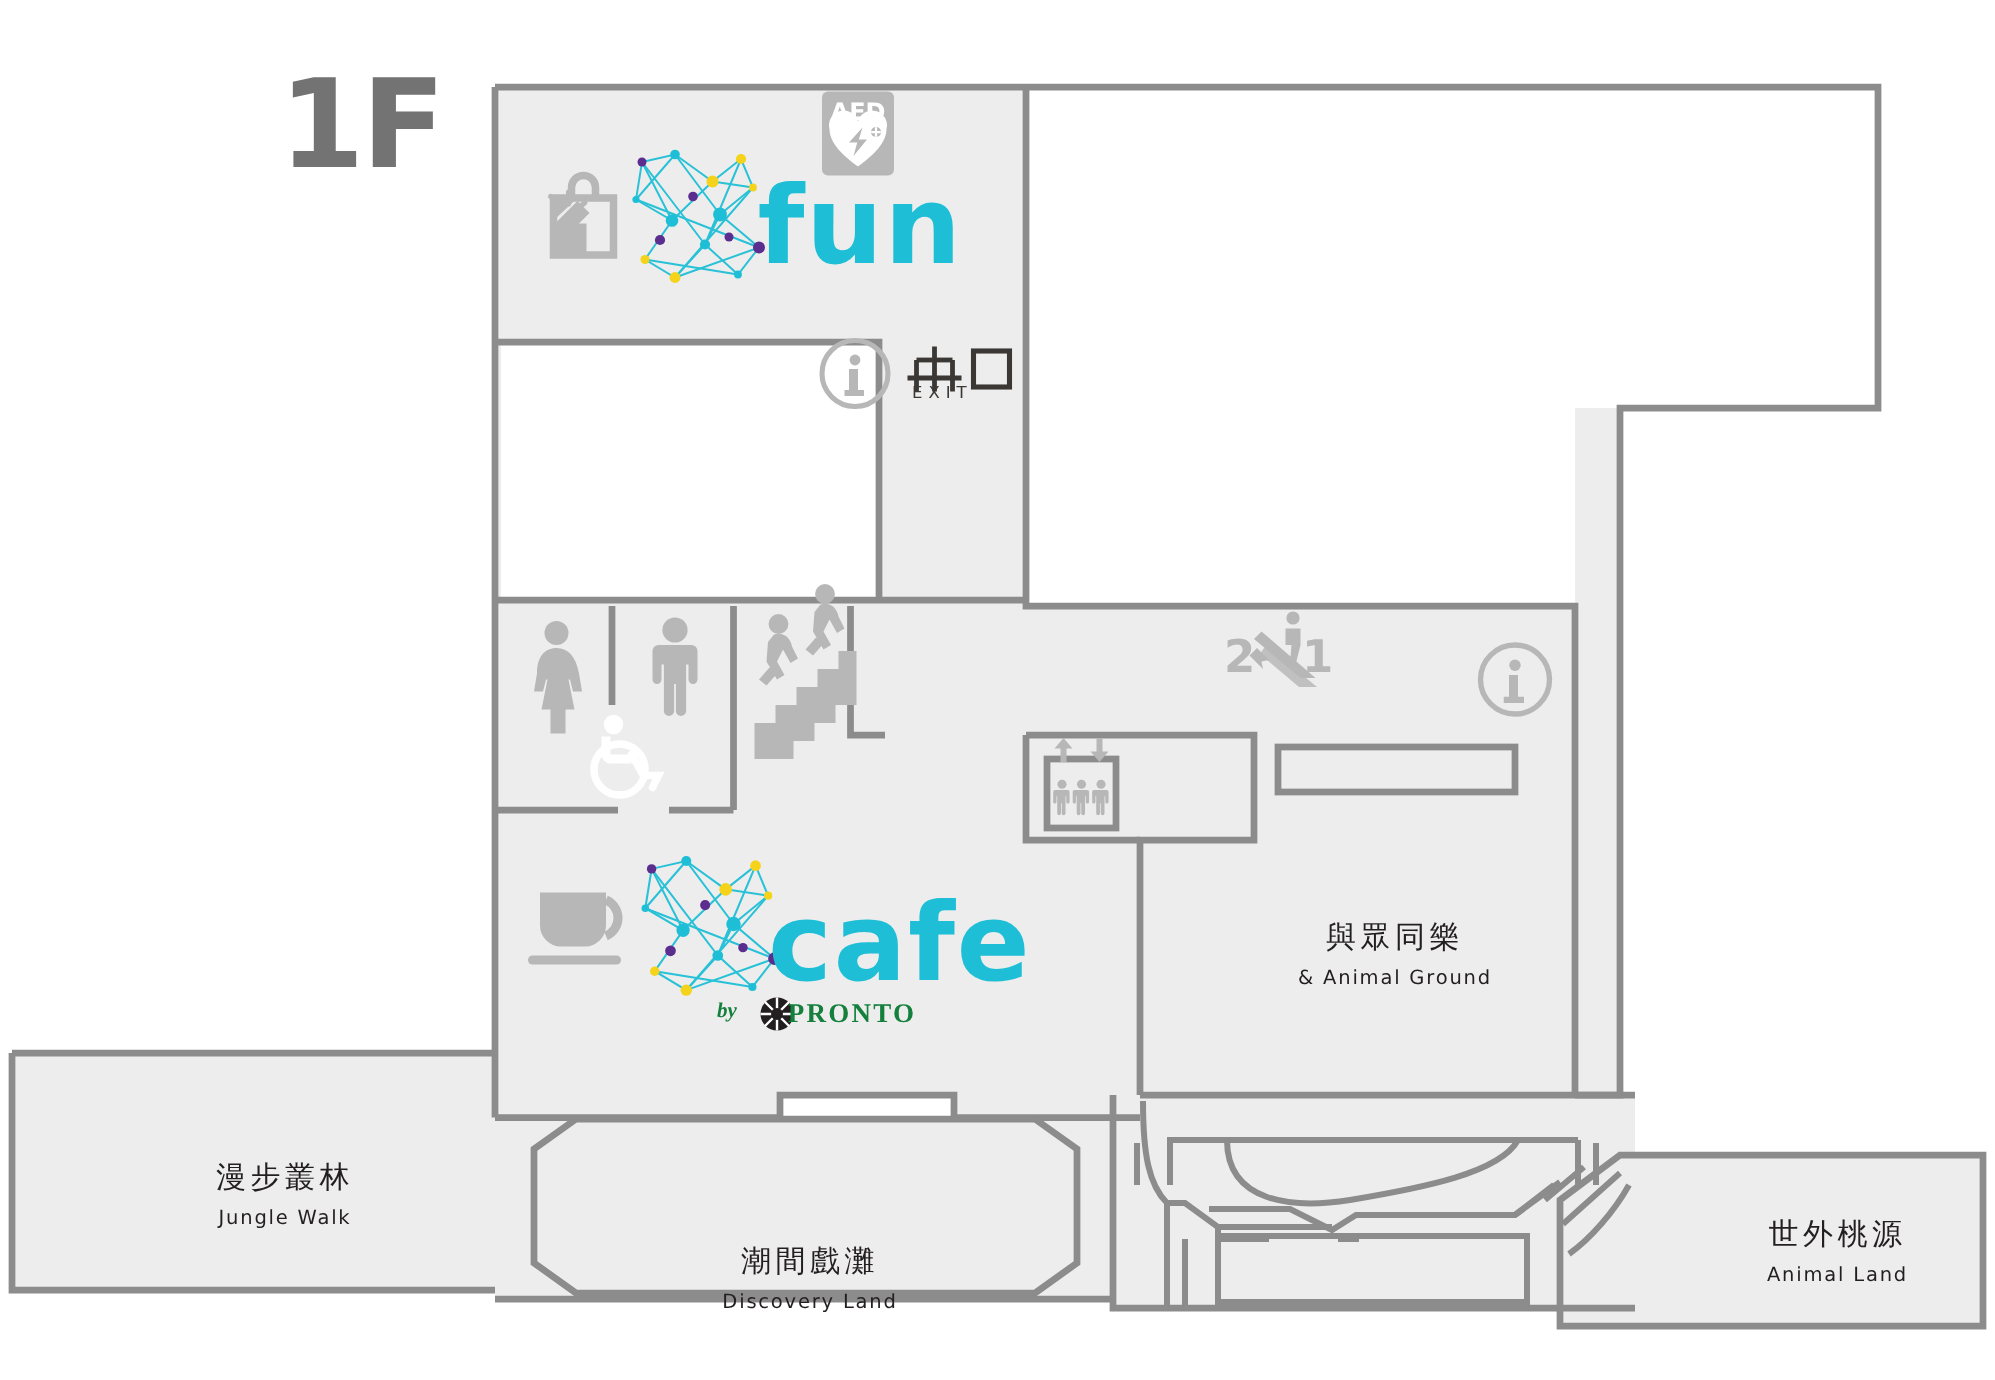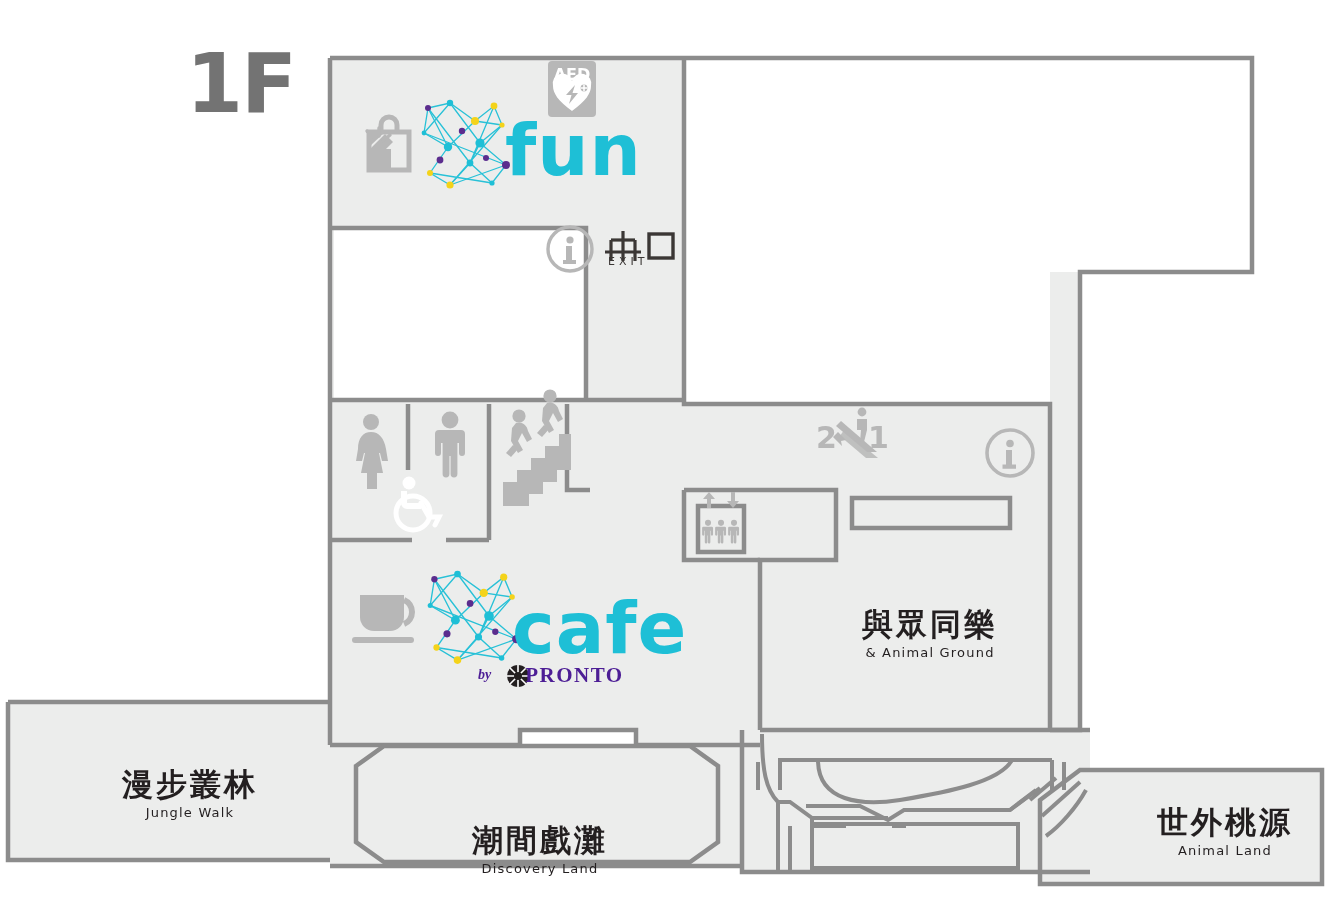--- a/index.html
+++ b/index.html
@@ -19,33 +19,33 @@
   }
   
   .brand-word{
     color:#1ebfd6;font-weight:bold;font-family:"DejaVu Sans",sans-serif;
     letter-spacing:1px;
   }
   #xfun-word{left:505px;top:110px;font-size:72px;line-height:80px;}
   #xcafe-word{left:512px;top:588px;font-size:72px;line-height:80px;}
   #pronto-line{
     left:478px;top:662px;width:230px;height:26px;
-    color:#4c1d95;font-size:21px;font-weight:bold;line-height:26px;
+    color:#15803d;font-size:21px;font-weight:bold;line-height:26px;
     font-family:"Liberation Serif","DejaVu Serif",serif;
     display:flex;align-items:center;gap:5px;
   }
   #pronto-line .by{
     font-size:14px;font-family:"Liberation Serif",serif;font-style:italic;font-weight:bold;
   }
-  #pronto-line .pronto-name{letter-spacing:1.5px;font-size:21px;}
+  #pronto-line .pronto-name{letter-spacing:1.5px;font-size:18px;}
   
   .zone-label{text-align:center;color:#231f20;}
   .zone-label .zh{
-    font-size:31px;line-height:36px;letter-spacing:3px;
-    font-family:"DejaVu Sans",sans-serif;font-weight:700;white-space:nowrap;
+    font-size:20px;line-height:36px;letter-spacing:3px;
+    font-family:"DejaVu Sans",sans-serif;font-weight:400;white-space:nowrap;
   }
   .zone-label .en{
     font-size:13px;line-height:18px;letter-spacing:1.2px;margin-top:2px;
     font-family:"DejaVu Sans",sans-serif;white-space:nowrap;
   }
   #zone-animal-ground{left:800px;top:606px;width:260px;}
   #zone-jungle-walk{left:60px;top:766px;width:260px;}
   #zone-discovery-reef{left:410px;top:788px;width:260px;margin-top:34px;}
   #zone-animal-land{left:1110px;top:804px;width:230px;}
   

